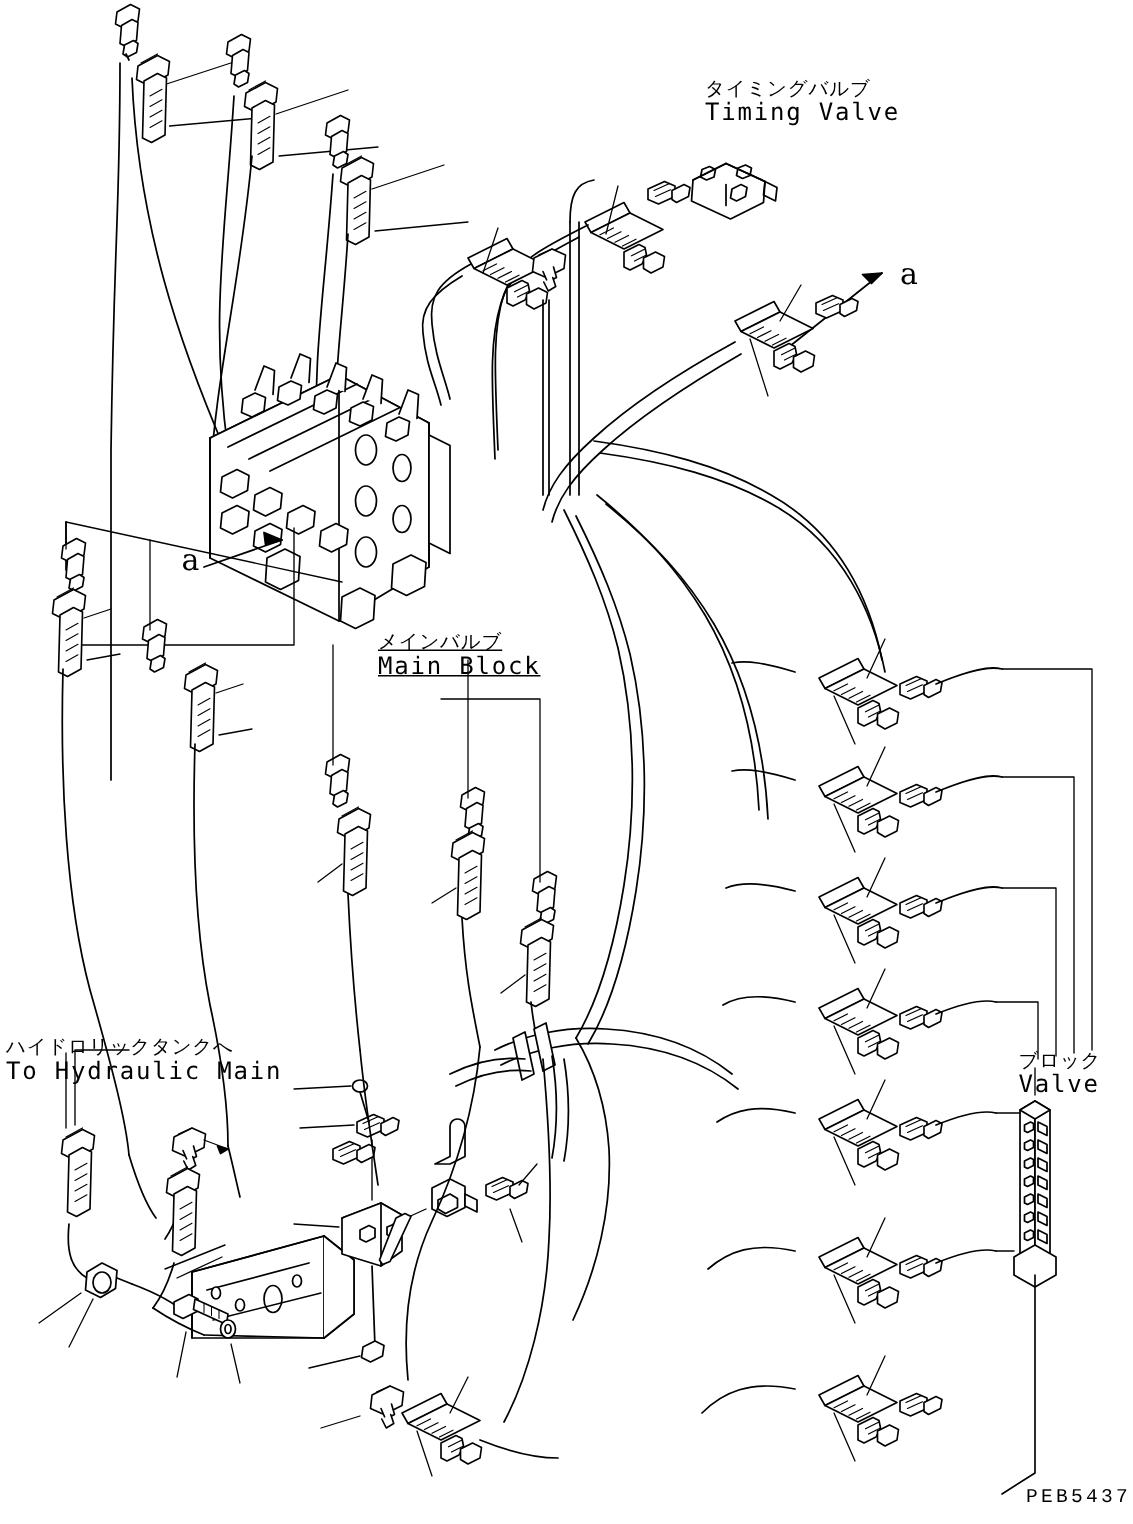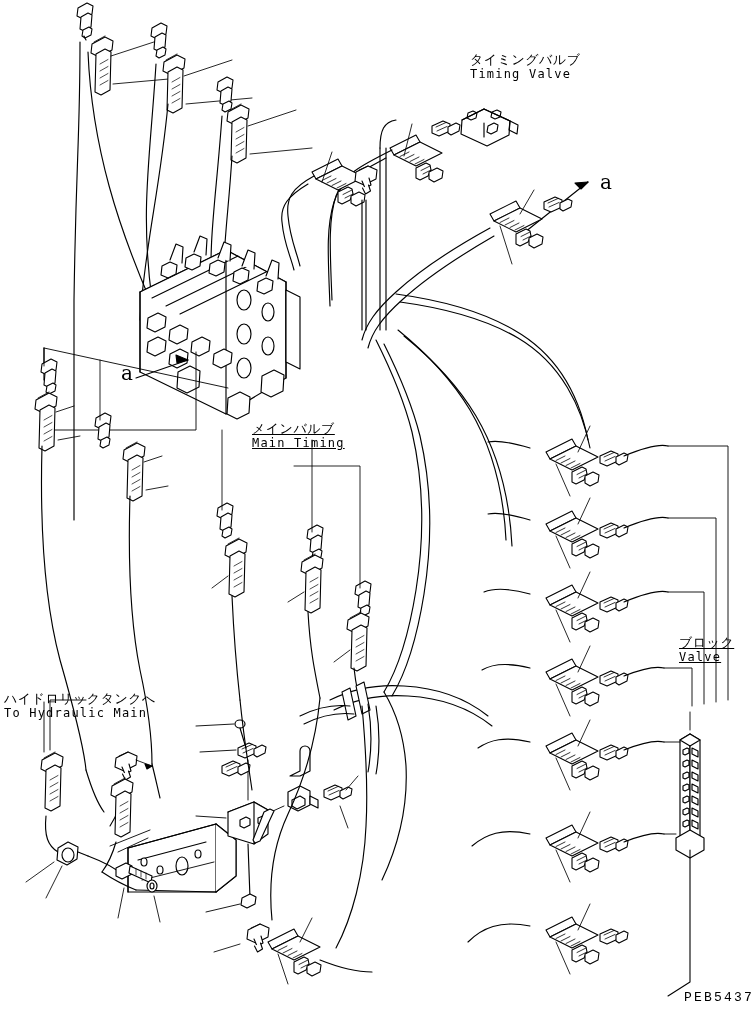--- a/index.html
+++ b/index.html
@@ -1,21 +1,21 @@
 <!DOCTYPE html>
 <html><head>
 <meta charset="utf-8">
 <style>
   html,body{margin:0;padding:0;background:#ffffff;}
   body{width:755px;height:1016px;font-family:"DejaVu Sans",sans-serif;}
   #sheet{position:relative;width:755px;height:1016px;overflow:hidden;background:#fff;}
   #art{position:absolute;left:0;top:0;width:755px;height:1016px;}
   .lbl{position:absolute;white-space:nowrap;color:#000;}
   .lbl .jp{font-family:"DejaVu Sans",sans-serif;font-size:13px;letter-spacing:.5px;line-height:15px;}
-  .lbl .en{font-family:"DejaVu Sans Mono","Liberation Mono",monospace;font-size:12px;letter-spacing:1.2px;line-height:15px;}
+  .lbl .en{font-family:"DejaVu Sans Mono","Liberation Mono",monospace;font-size:16px;letter-spacing:1.2px;line-height:15px;}
   .mark{position:absolute;font-family:"DejaVu Serif","Liberation Serif",serif;font-size:20px;color:#000;line-height:1;}
   .pn{position:absolute;font-family:Liberation Mono, monospace;font-size:13px;letter-spacing:2.2px;color:#000;}
 </style>
 </head>
 <body>
 
 <div id="sheet">
 
   <svg id="art" viewBox="0 0 755 1016" xmlns="http://www.w3.org/2000/svg">
     <defs>
@@ -471,29 +471,29 @@
     </g>
   </svg>
 
   <div class="lbl" id="lbl-timing" style="left:470px;top:52px;">
     <div class="jp">タイミングバルブ</div>
     <div class="en">Timing Valve</div>
   </div>
 
   <div class="lbl" id="lbl-main" style="left:252px;top:421px;text-decoration:underline;">
     <div class="jp">メインバルブ</div>
-    <div class="en">Main Timing</div>
+    <div class="en">Main Block</div>
   </div>
 
   <div class="lbl" id="lbl-tank" style="left:4px;top:673px;margin-top:18px;">
     <div class="jp">ハイドロリックタンクへ</div>
     <div class="en">To Hydraulic Main</div>
   </div>
 
-  <div class="lbl" id="lbl-block" style="left:679px;top:635px;text-decoration:underline;">
+  <div class="lbl" id="lbl-block" style="left:679px;top:700px;">
     <div class="jp">ブロック</div>
     <div class="en">Valve</div>
   </div>
 
   <div class="mark" id="mark-a-right" style="left:600px;top:172px;">a</div>
 
   <div class="mark" id="mark-a-left" style="left:121px;top:363px;">a</div>
 
   <div class="pn" id="part-number" style="left:684px;top:990px;">PEB5437</div>
 

